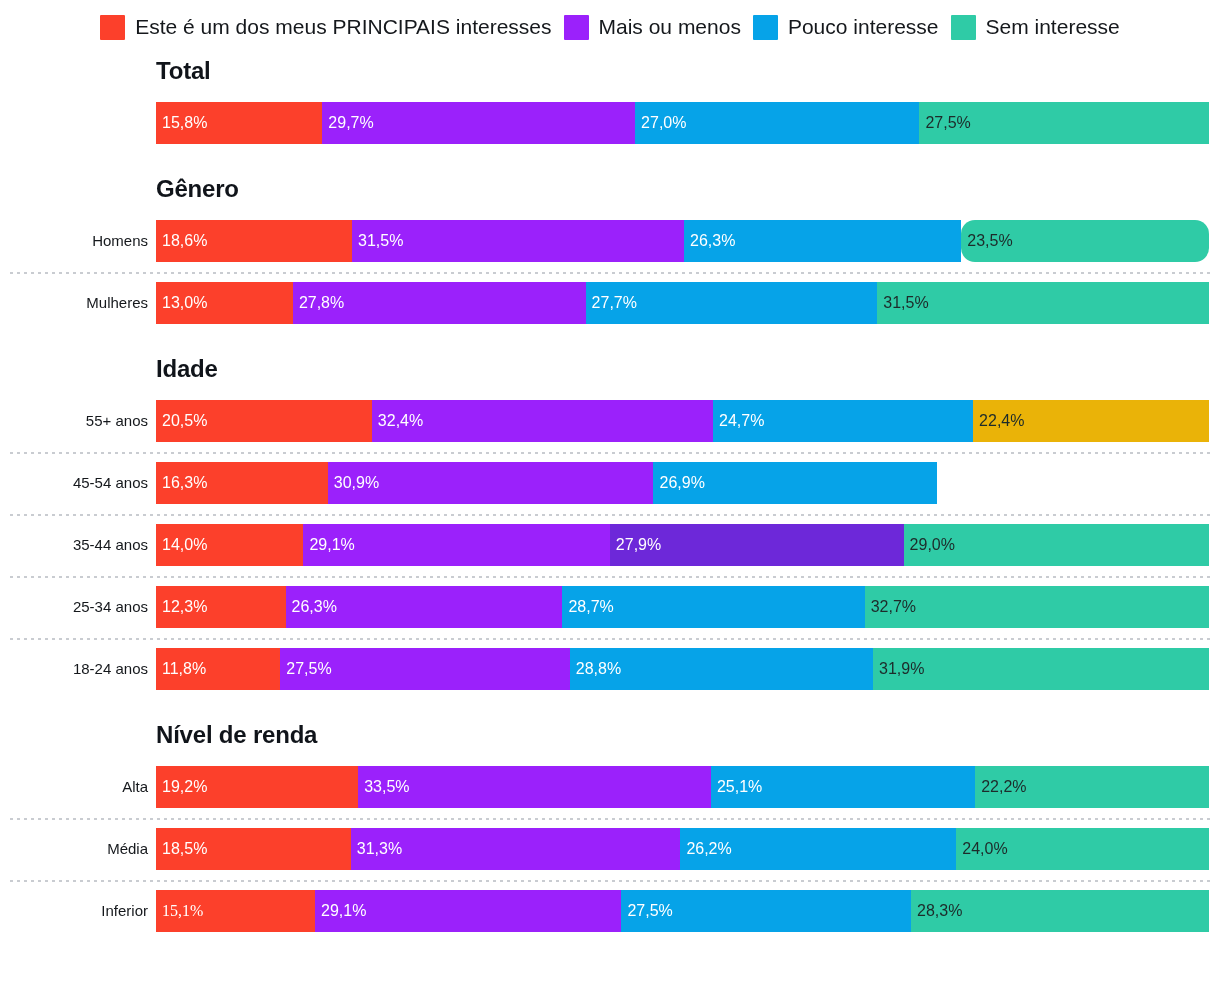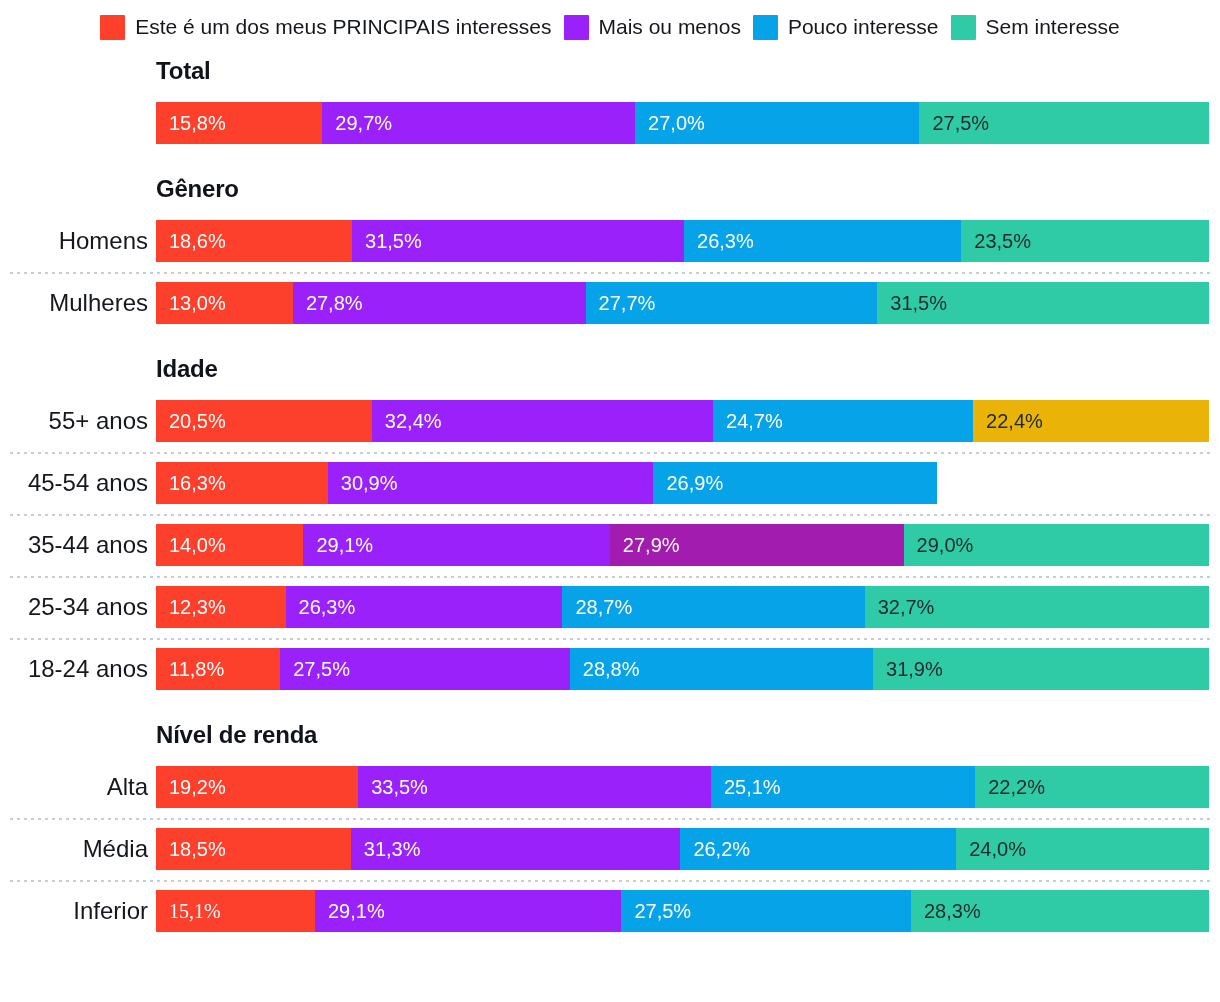--- a/index.html
+++ b/index.html
@@ -79,21 +79,21 @@
       to right,
       #c9ccd1 0px, #c9ccd1 3px,
       rgba(255,255,255,0) 3px, rgba(255,255,255,0) 7px
     );
   }
 
   .row-label {
     width: 148px;
     flex: 0 0 148px;
     text-align: right;
-    font-size: 24px;
+    font-size: 15px;
     line-height: 26px;
     color: #15181c;
     padding-right: 0;
     white-space: nowrap;
   }
 
   .bar-track {
     margin-left: 8px;
     width: 1053px;
     flex: 0 0 1053px;
@@ -102,23 +102,23 @@
     overflow: hidden;
   }
 
   .seg {
     height: 42px;
     display: flex;
     align-items: center;
     overflow: hidden;
   }
   .seg-label {
-    font-size: 20px;
+    font-size: 16px;
     line-height: 42px;
-    padding-left: 13px;
+    padding-left: 6px;
     white-space: nowrap;
     color: #ffffff;
   }
   .seg.light-text .seg-label { color: #ffffff; }
   .seg.dark-text .seg-label { color: #1d2b2a; }
 
   
   .group-total .row-label { color: transparent; }
 </style>
 </head>
@@ -173,21 +173,21 @@
           <div class="bar-track">
             <div class="seg light-text" style="width: 18.6186%; background: rgb(252, 64, 43);">
               <span class="seg-label">18,6%</span>
             </div>
             <div class="seg light-text" style="width: 31.5315%; background: rgb(155, 33, 251);">
               <span class="seg-label">31,5%</span>
             </div>
             <div class="seg light-text" style="width: 26.3263%; background: rgb(6, 163, 232);">
               <span class="seg-label">26,3%</span>
             </div>
-            <div class="seg dark-text" style="width: 23.5235%; background: rgb(47, 203, 166);">
+            <div class="seg dark-text" style="width: 23.5235%; background: rgb(47, 203, 166); border-radius: 14px;">
               <span class="seg-label">23,5%</span>
             </div>
           </div>
         </div>
         <div class="row">
           <div class="sep"></div>
           <div class="row-label">Mulheres</div>
           <div class="bar-track">
             <div class="seg light-text" style="width: 13%; background: rgb(252, 64, 43);">
               <span class="seg-label">13,0%</span>
@@ -241,21 +241,21 @@
         <div class="row">
           <div class="sep"></div>
           <div class="row-label">35-44 anos</div>
           <div class="bar-track">
             <div class="seg light-text" style="width: 14%; background: rgb(252, 64, 43);">
               <span class="seg-label">14,0%</span>
             </div>
             <div class="seg light-text" style="width: 29.1%; background: rgb(155, 33, 251);">
               <span class="seg-label">29,1%</span>
             </div>
-            <div class="seg light-text" style="width: 27.9%; background: #a21caf; text-align: right;">
+            <div class="seg light-text" style="width: 27.9%; background: #6d28d9; text-align: right;">
               <span class="seg-label">27,9%</span>
             </div>
             <div class="seg dark-text" style="width: 29%; background: rgb(47, 203, 166);">
               <span class="seg-label">29,0%</span>
             </div>
           </div>
         </div>
         <div class="row">
           <div class="sep"></div>
           <div class="row-label">25-34 anos</div>

